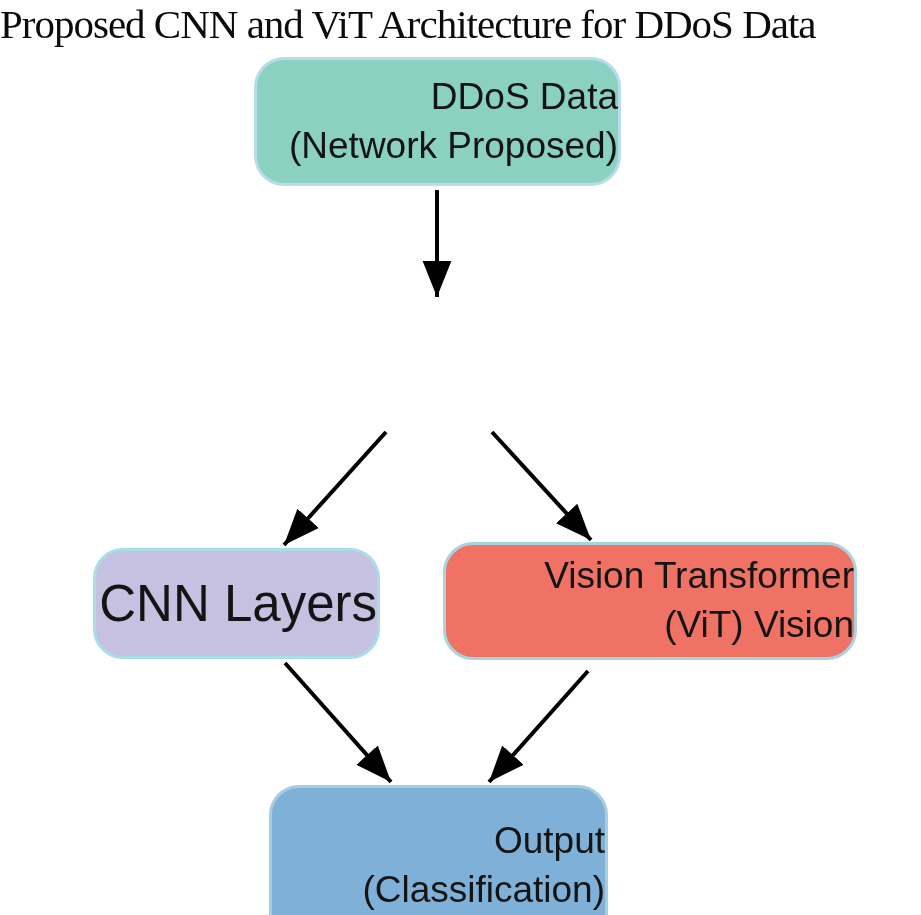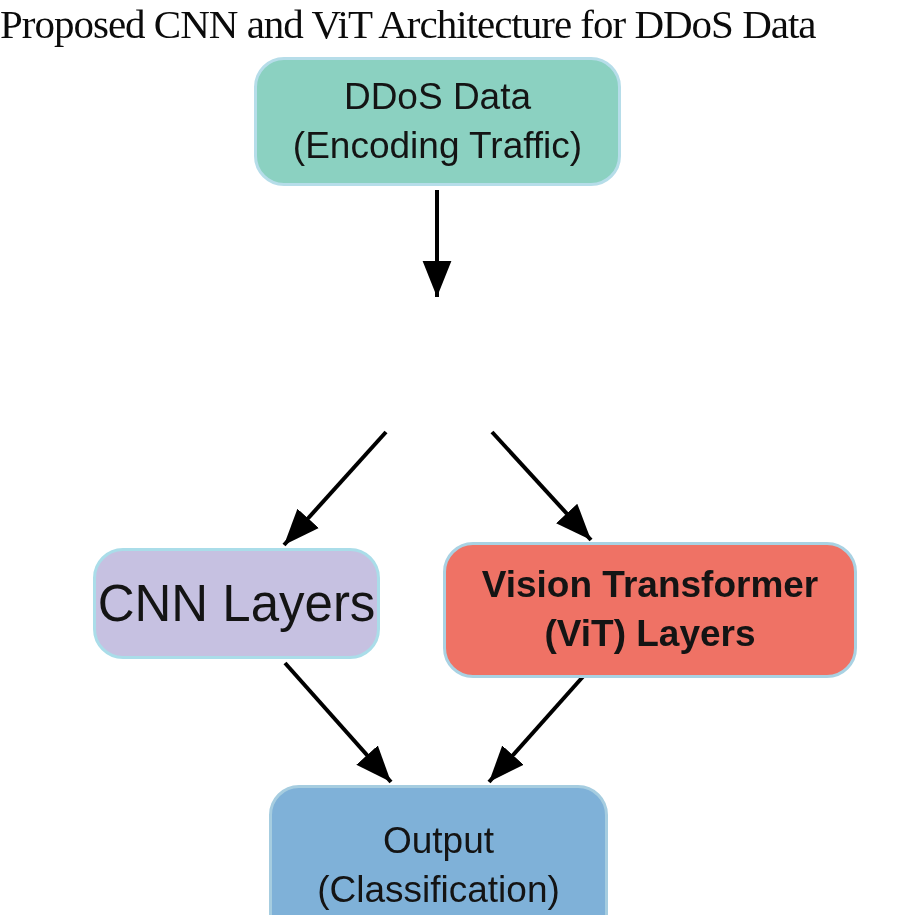--- a/index.html
+++ b/index.html
@@ -25,21 +25,21 @@
     font-size: 41px;
     font-weight: 400;
     color: #0b0b0b;
     letter-spacing: -1px;
     white-space: nowrap;
   }
   .node {
     position: absolute;
     display: flex;
     flex-direction: column;
-    align-items: center;
+    align-items: flex-end;
     justify-content: center;
     text-align: center;
     color: #141414;
     line-height: 1.32;
     box-sizing: border-box;
   }
   .node span { display: block; white-space: nowrap; }
 
   .node-ddos {
     left: 254px; top: 57px; width: 367px; height: 129px;
@@ -56,26 +56,25 @@
     font-size: 37px;
   }
   .node-cnn {
     left: 93px; top: 548px; width: 287px; height: 111px;
     background: #c6c1e1;
     border: 3px solid #aadde9;
     border-radius: 30px;
     font-size: 51px;
   }
   .node-vit {
-    left: 443px; top: 542px; width: 414px; height: 136px;
+    left: 443px; top: 542px; width: 414px; height: 118px;
     background: #ef7265;
     border: 3px solid #a9d2e3;
     border-radius: 30px;
     font-size: 37px;
-    font-weight: bold;
   }
   .node-output {
     left: 269px; top: 785px; width: 339px; height: 161px;
     background: #7fb1d8;
     border: 3px solid #a6cde0;
     border-radius: 30px;
     font-size: 37px;
   }
   svg.edges {
     position: absolute;
@@ -101,31 +100,31 @@
     </defs>
     <line x1="437" y1="190" x2="437" y2="297" marker-end="url(#arrowhead)"></line>
     <line x1="386" y1="432" x2="284" y2="545" marker-end="url(#arrowhead)"></line>
     <line x1="492" y1="432" x2="591" y2="540" marker-end="url(#arrowhead)"></line>
     <line x1="285" y1="663" x2="391" y2="782" marker-end="url(#arrowhead)"></line>
     <line x1="588" y1="671" x2="489" y2="782" marker-end="url(#arrowhead)"></line>
   </svg>
 
   <div class="node node-ddos">
     <span>DDoS Data</span>
-    <span>(Encoding Traffic)</span>
+    <span>(Network Proposed)</span>
   </div>
 
 
   <div class="node node-cnn">
     <span>CNN Layers</span>
   </div>
 
   <div class="node node-vit">
     <span>Vision Transformer</span>
-    <span>(ViT) Layers</span>
+    <span>(ViT) Vision</span>
   </div>
 
   <div class="node node-output">
     <span>Output</span>
     <span>(Classification)</span>
   </div>
 
 </div>
 
 </body></html>

